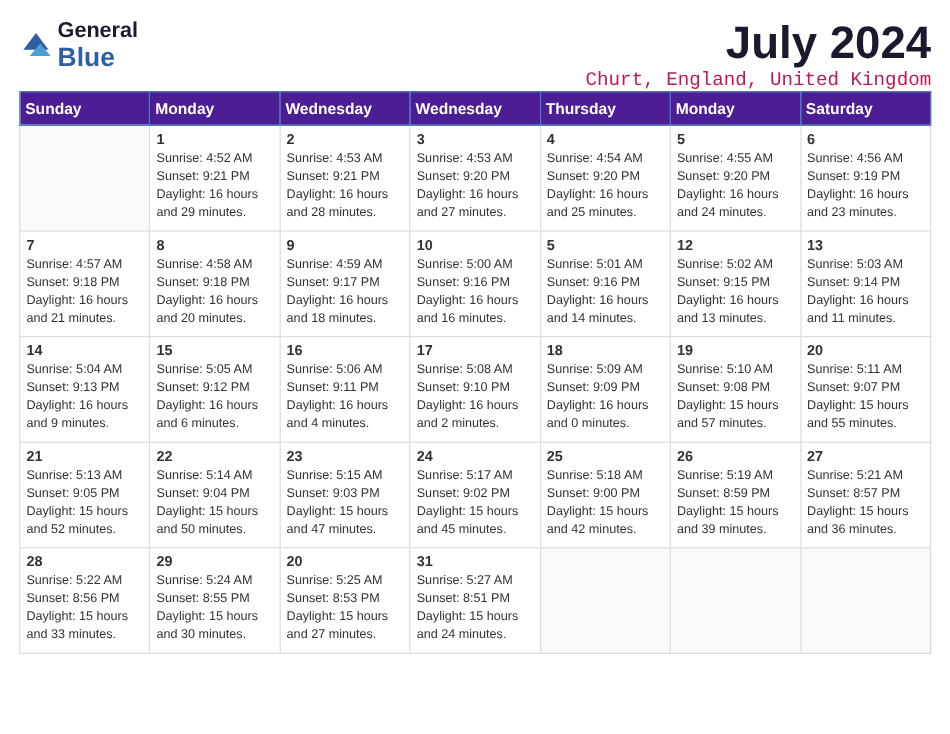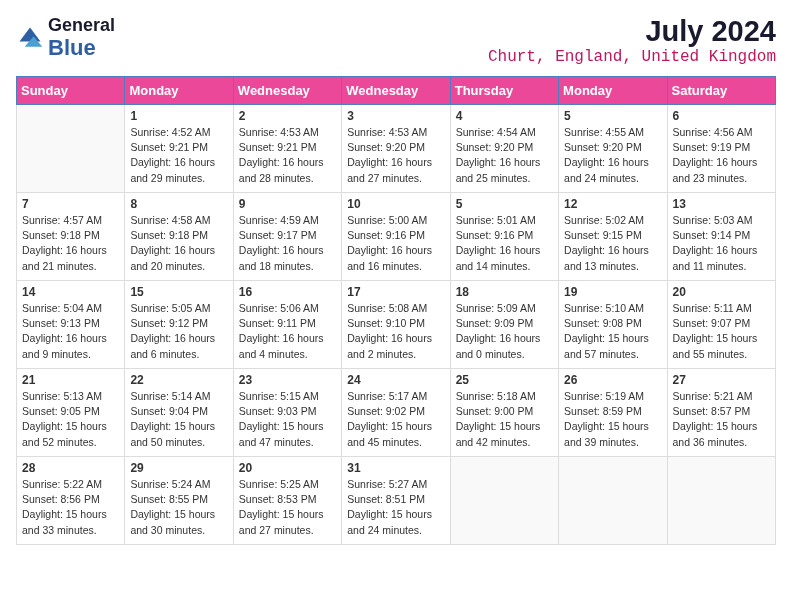--- a/index.html
+++ b/index.html
@@ -7,21 +7,20 @@
       font-family: Arial, sans-serif;
       background: #fff;
       width: 792px;
       min-height: 612px;
       padding: 16px;
     }
     .header {
       display: flex;
       justify-content: space-between;
       align-items: flex-start;
-      margin-bottom: 10px;
       gap: 26px;
     }
     .logo {
       display: flex;
       align-items: center;
       gap: 4px;
     }
     .logo-text {
       display: flex;
       flex-direction: column;
@@ -38,37 +37,37 @@
       color: #2e5fa3;
     }
     .logo-icon {
       width: 28px;
       height: 28px;
     }
     .title-area {
       text-align: right;
     }
     .month-title {
-      font-size: 29px;
+      font-size: 38px;
       font-weight: bold;
       color: #1a1a2e;
       line-height: 1.1;
     }
     .subtitle {
       font-size: 16px;
       color: #be185d;
       font-family: Liberation Mono, monospace;
     }
     table {
       width: 100%;
       border-collapse: collapse;
       table-layout: fixed;
     }
     thead tr {
-      background-color: #ec4899;
+      background-color: #4c1d95;
       color: #fff;
     }
     thead th {
       padding: 6px 4px;
       font-size: 13px;
       font-weight: bold;
       text-align: left;
       border: 1px solid #4a7fc1;
     }
     tbody tr {

